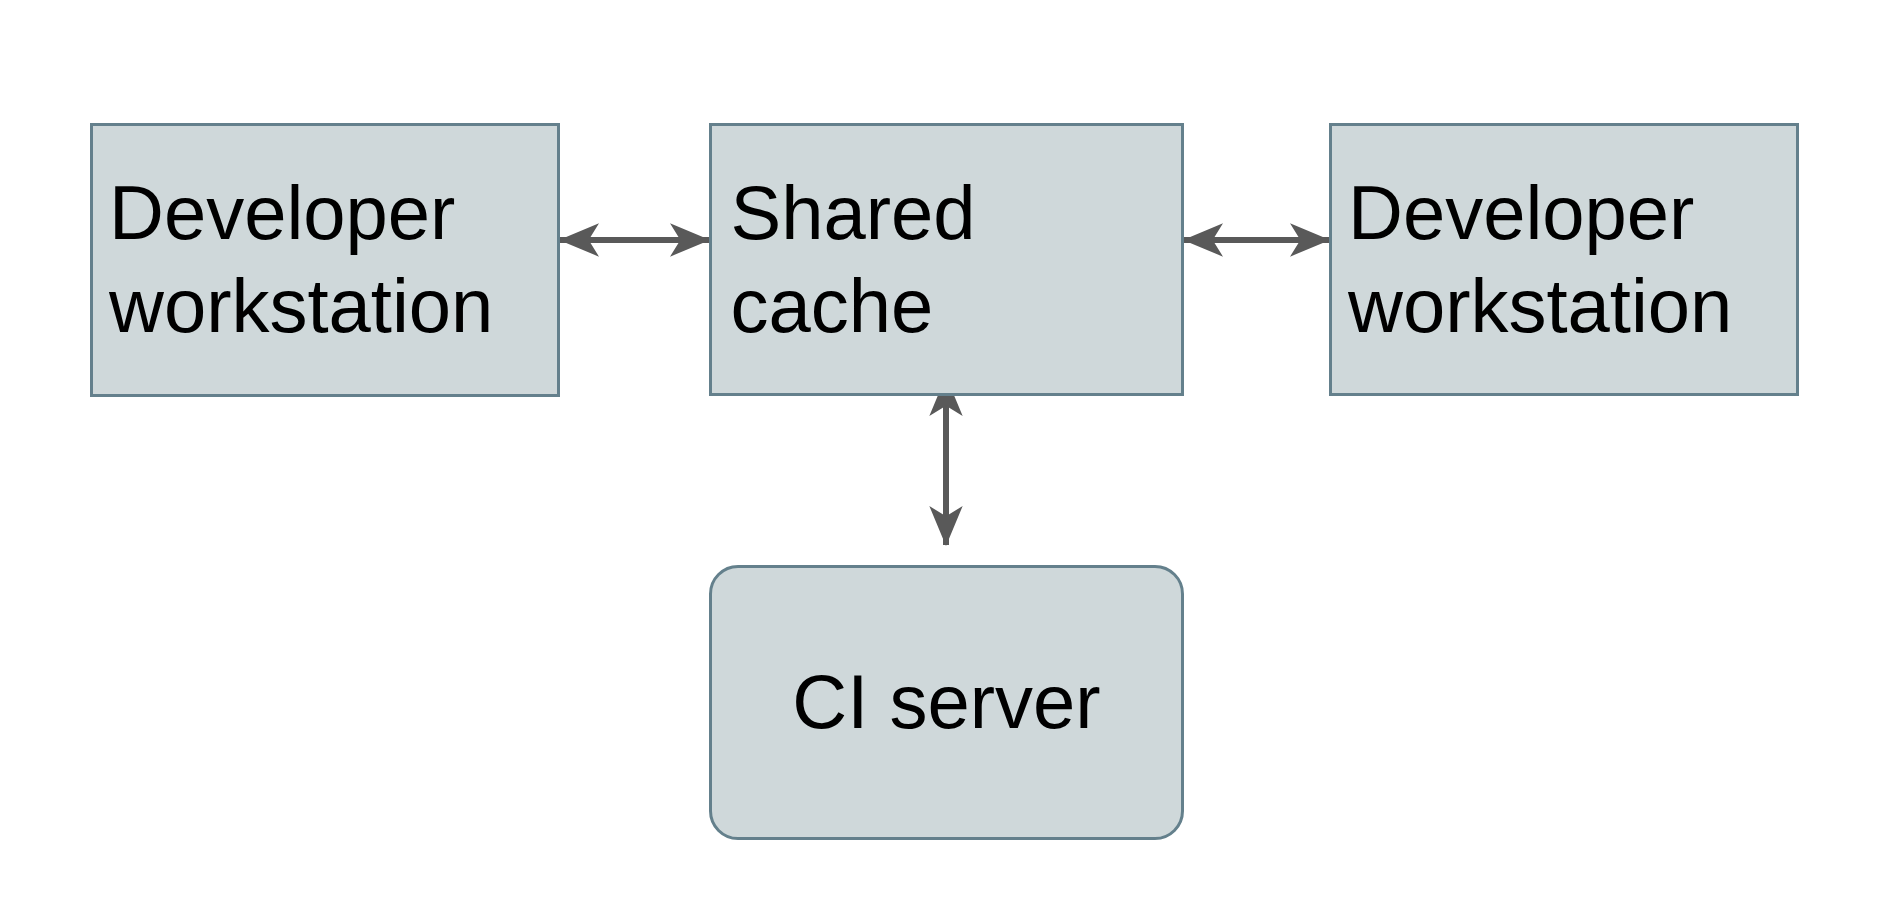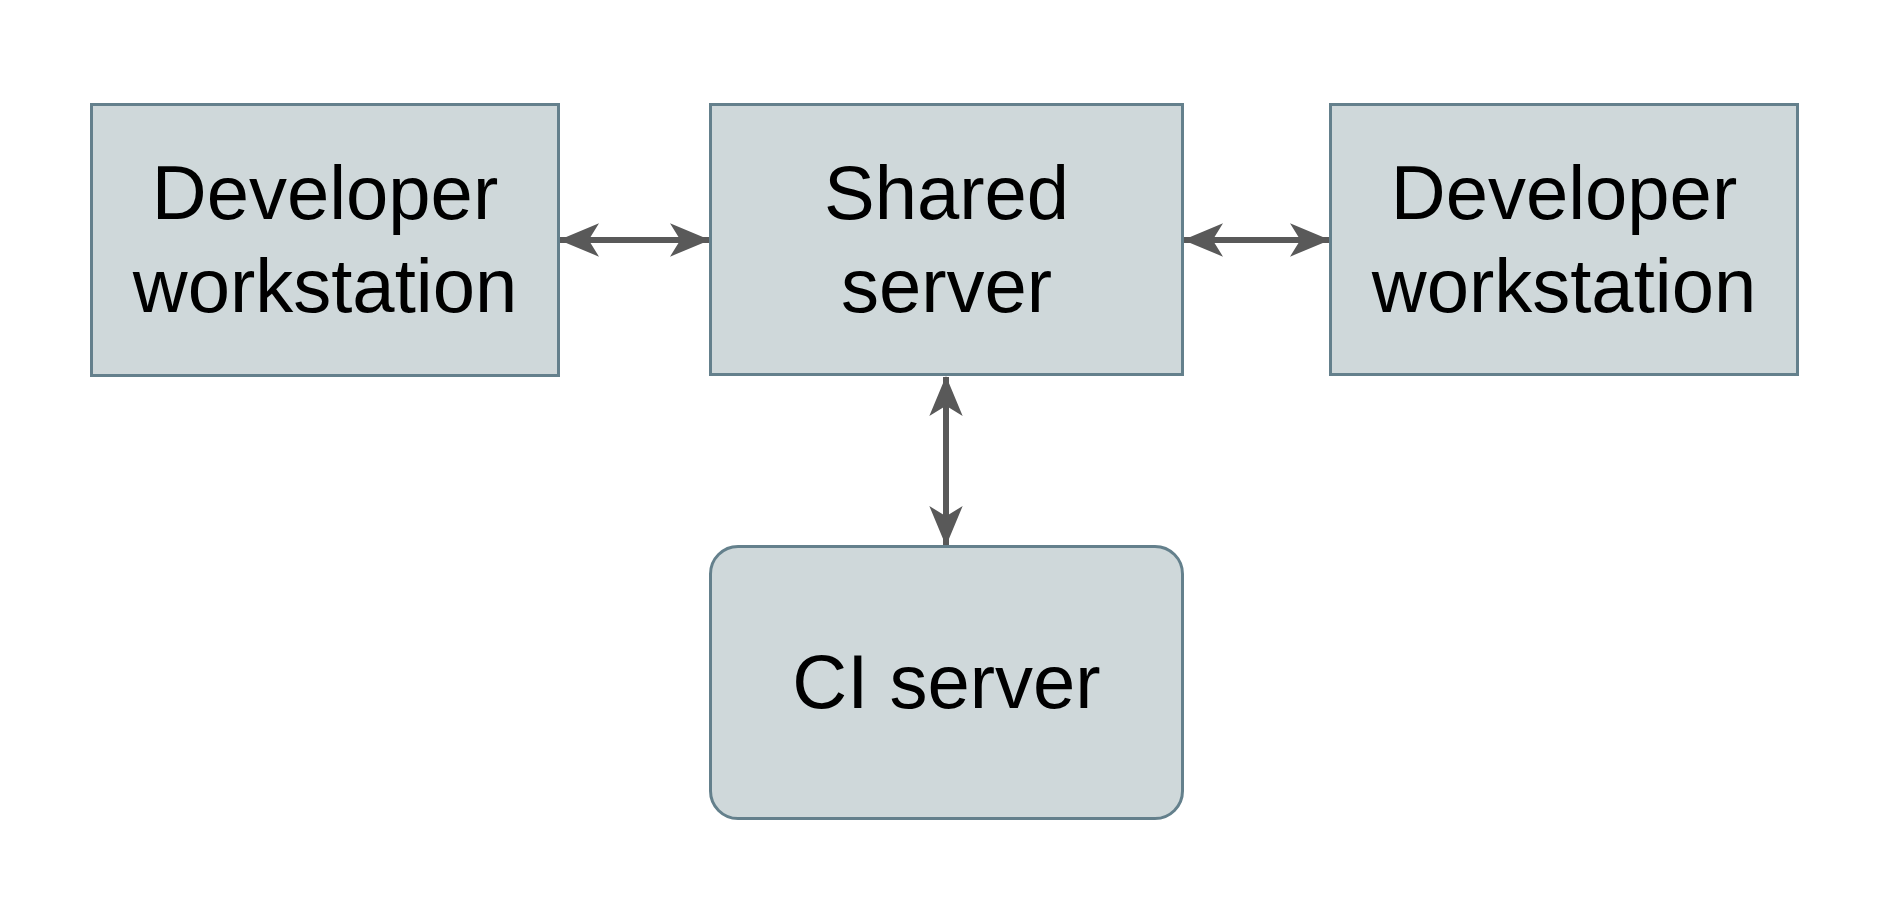--- a/index.html
+++ b/index.html
@@ -14,24 +14,25 @@
   body{font-family:"Liberation Sans",sans-serif;}
   .stage{position:relative;width:1900px;height:922px;background:var(--background);}
   .edges{position:absolute;left:0;top:0;width:1900px;height:922px;}
   .edges line{stroke:var(--arrow);stroke-width:6;}
   .edges .head{fill:var(--arrow);stroke:none;}
   .node{
     position:absolute;
     background:var(--node-fill);
     border:3px solid var(--node-border);
     display:flex;align-items:center;justify-content:center;
-    text-align:center;
+    text-align:left;
     color:var(--text);
     font-size:76px;
     line-height:1.22;
+    margin-top:20px;
   }
   .node-label{display:inline-block;max-width:432px;}
   .node-dev-left  {left:90px;  top:103px; width:470px; height:274px;}
   .node-cache     {left:709px; top:103px; width:475px; height:273px;}
   .node-dev-right {left:1329px;top:103px; width:470px; height:273px;}
   .node-ci        {left:709px; top:545px; width:475px; height:275px;border-radius:29px;}
 </style>
 </head>
 <body>
 
@@ -46,21 +47,21 @@
     <line x1="560" y1="240" x2="709" y2="240" marker-start="url(#arrowhead)" marker-end="url(#arrowhead)"></line>
     <line x1="1184" y1="240" x2="1329" y2="240" marker-start="url(#arrowhead)" marker-end="url(#arrowhead)"></line>
     <line x1="946" y1="377" x2="946" y2="545" marker-start="url(#arrowhead)" marker-end="url(#arrowhead)"></line>
   </svg>
 
   <div class="node node-dev-left">
     <span class="node-label">Developer workstation</span>
   </div>
 
   <div class="node node-cache">
-    <span class="node-label">Shared server</span>
+    <span class="node-label">Shared cache</span>
   </div>
 
   <div class="node node-dev-right">
     <span class="node-label">Developer workstation</span>
   </div>
 
   <div class="node node-ci">
     <span class="node-label">CI server</span>
   </div>
 

